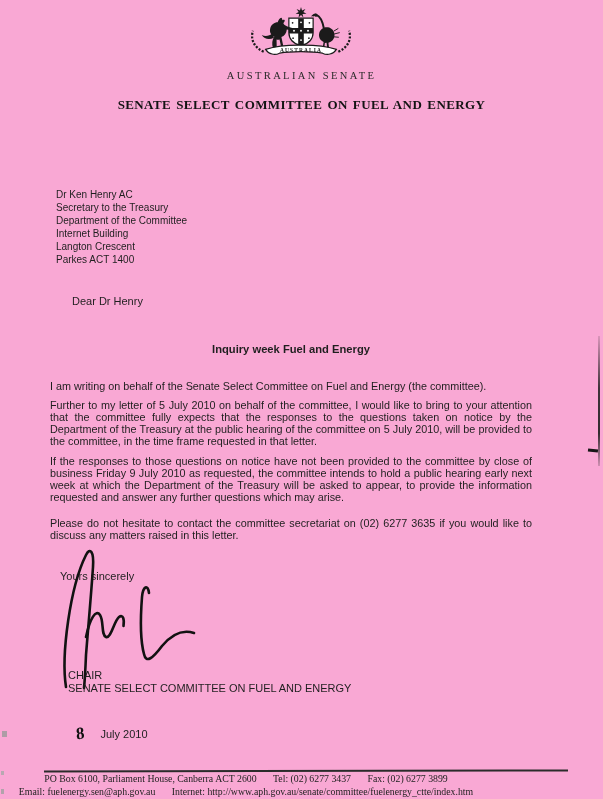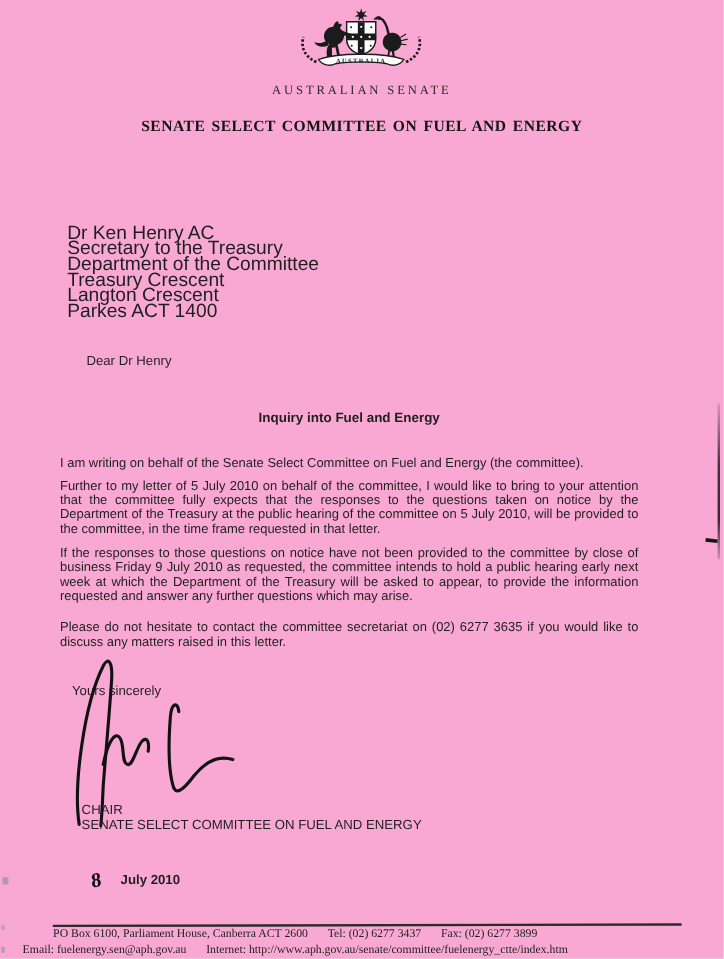--- a/index.html
+++ b/index.html
@@ -15,36 +15,36 @@
     left:0;top:70px;width:603px;text-align:center;
     font-family:"Liberation Serif","DejaVu Serif",serif;
     font-size:10.5px;letter-spacing:2.4px;color:#2a2a2a;
   }
   .committee-heading{
     left:0;top:97px;width:603px;text-align:center;
     font-family:"Liberation Serif","DejaVu Serif",serif;
     font-weight:bold;font-size:13px;letter-spacing:0.4px;word-spacing:1.5px;color:#141414;
   }
   
-  .recipient{left:56px;top:188px;font-size:16px;line-height:13px;}
+  .recipient{left:56px;top:188px;font-size:10px;line-height:13px;}
   .salutation{left:56px;top:295px;font-size:11px;padding-left:16px;}
   
   .subject{left:50px;top:343px;width:482px;text-align:center;font-weight:bold;font-size:11.2px;}
   
   .para{left:50px;width:482px;font-size:10.8px;line-height:11.9px;margin:0;}
   .just{text-align:justify;}
   
   .valediction{left:60px;top:570px;font-size:11px;}
   .sig-block{left:68px;top:669px;font-size:11px;line-height:12.6px;}
   .date-row{left:76px;top:724px;display:flex;align-items:flex-start;}
   .hand-eight{
     font-family:"Liberation Serif","DejaVu Serif",serif;font-weight:bold;font-size:17px;
     display:inline-block;transform:rotate(-11deg) skewX(-6deg);color:#111;
   }
-  .date-text{font-size:11px;margin-left:16px;padding-top:4px;font-weight:bold;}
+  .date-text{font-size:11px;margin-left:16px;padding-top:4px;}
   
   .footer-rule{left:44px;top:770px;width:524px;height:1.6px;background:#2b2b2b;transform:rotate(-0.12deg);}
   .footer-line{
     left:0;top:773px;width:492px;text-align:center;
     font-family:"Liberation Serif","DejaVu Serif",serif;font-size:9.8px;color:#222;
   }
   .footer-line.second{top:785.5px;}
   .footer-line span{margin:0 7px;}
   
   .scan-vline{left:598px;top:336px;width:2px;height:130px;
@@ -95,28 +95,28 @@
     </svg>
   </div>
 
   <div class="abs org-name">AUSTRALIAN SENATE</div>
   <div class="abs committee-heading">SENATE SELECT COMMITTEE ON FUEL AND ENERGY</div>
 
   <div class="abs recipient">
     <div>Dr Ken Henry AC</div>
     <div>Secretary to the Treasury</div>
     <div>Department of the Committee</div>
-    <div>Treasury Crescent</div>
+    <div>Internet Building</div>
     <div>Langton Crescent</div>
     <div>Parkes ACT 1400</div>
   </div>
 
   <div class="abs salutation">Dear Dr Henry</div>
 
-  <div class="abs subject">Inquiry into Fuel and Energy</div>
+  <div class="abs subject">Inquiry week Fuel and Energy</div>
 
   <p class="abs para" style="top:381px">I am writing on behalf of the Senate Select Committee on Fuel and Energy (the committee).</p>
   <p class="abs para just" style="top:400px">Further to my letter of 5 July 2010 on behalf of the committee, I would like to bring to your attention that the committee fully expects that the responses to the questions taken on notice by the Department of the Treasury at the public hearing of the committee on 5 July 2010, will be provided to the committee, in the time frame requested in that letter.</p>
   <p class="abs para just" style="top:456px">If the responses to those questions on notice have not been provided to the committee by close of business Friday 9 July 2010 as requested, the committee intends to hold a public hearing early next week at which the Department of the Treasury will be asked to appear, to provide the information requested and answer any further questions which may arise.</p>
   <p class="abs para just" style="top:518px">Please do not hesitate to contact the committee secretariat on (02) 6277 3635 if you would like to discuss any matters raised in this letter.</p>
 
   <div class="abs valediction">Yours sincerely</div>
 
   <div class="abs" style="left:50px;top:535px">
     <svg viewBox="0 0 170 165" width="170" height="165" xmlns="http://www.w3.org/2000/svg">

